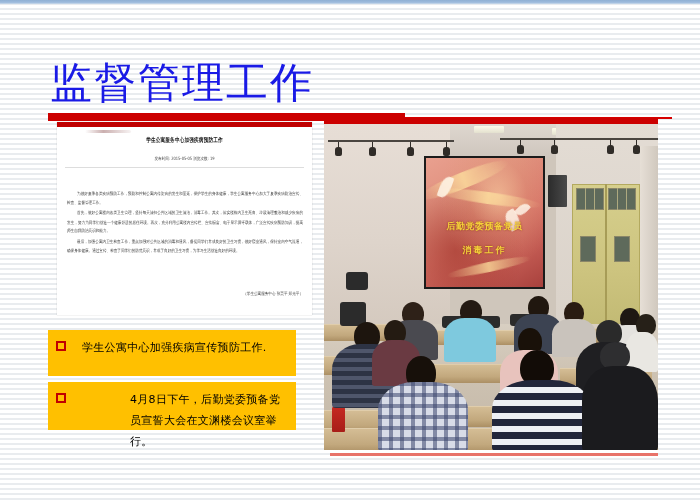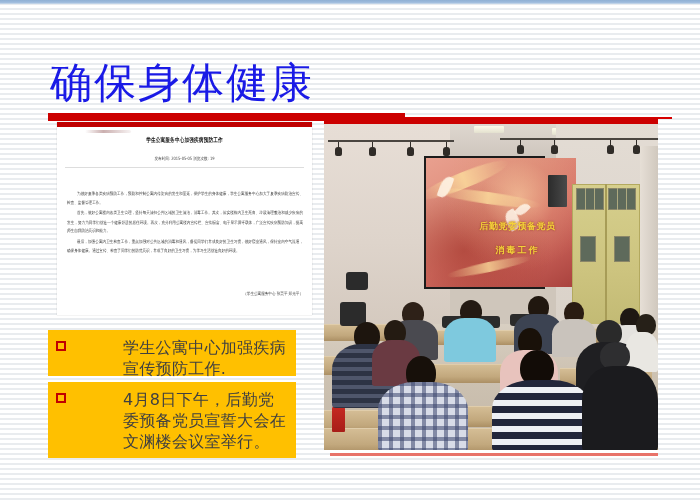--- a/index.html
+++ b/index.html
@@ -151,39 +151,38 @@
     position: absolute;
     left: 48px;
     width: 248px;
     background: #ffc000;
     display: flex;
     align-items: flex-start;
     box-sizing: border-box;
     padding: 7px 6px 7px 8px;
   }
   #bullet-box-1 { top: 330px; height: 46px; }
-  #bullet-box-2 { top: 382px; height: 76px; }
+  #bullet-box-2 { top: 382px; height: 48px; gap: 48px; }
   .bullet-marker {
     flex: 0 0 auto;
     width: 10px;
     height: 10px;
     border: 2px solid #c00000;
     background: transparent;
     margin-top: 4px;
     margin-right: 16px;
     box-sizing: border-box;
   }
   .bullet-text {
     flex: 1 1 auto;
-    color: #404040;
-    font-size: 16px;
+    color: #000000;
+    font-size: 11px;
     line-height: 21px;
     font-family: "DejaVu Sans", "Liberation Sans", sans-serif;
     letter-spacing: 0.3px;
-    margin-left: 41px;
   }
 
   
   #photo {
     position: absolute;
     left: 324px;
     top: 124px;
     width: 334px;
     height: 326px;
     overflow: hidden;
@@ -241,21 +240,20 @@
     box-sizing: border-box;
   }
   #p-screen {
     position: absolute; left: 102px; top: 34px;
     width: 117px; height: 129px;
     background:
       radial-gradient(ellipse at 62% 30%, rgba(255,225,170,0.50) 0%, rgba(226,160,120,0.22) 28%, rgba(0,0,0,0) 58%),
       radial-gradient(ellipse at 25% 72%, rgba(150,40,30,0.55) 0%, rgba(0,0,0,0) 55%),
       linear-gradient(150deg, #e9a08f 0%, #e0907e 28%, #d8766a 55%, #c25a52 78%, #a8413d 100%);
     overflow: hidden;
-    padding-left: 33px;
   }
   .p-ribbon {
     position: absolute;
     background: linear-gradient(to right, rgba(255,230,170,0.0), rgba(255,228,160,0.75), rgba(255,230,170,0.0));
     border-radius: 50%;
     filter: blur(0.6px);
   }
   .p-petal {
     position: absolute;
     background: rgba(255,248,236,0.82);
@@ -328,21 +326,21 @@
     border-radius: 3px 3px 1px 1px;
   }
 </style>
 </head>
 <body>
 
 <div id="slide">
 
   <div id="top-band"></div>
 
-  <div id="title">确保身体健康</div>
+  <div id="title">监督管理工作</div>
 
   <div id="rule-thin"></div>
   <div id="rule-thick"></div>
 
   <div id="doc-panel">
     <div id="doc-redbar"></div>
     <div id="doc-smudge"></div>
 
     <div id="doc-title">学生公寓服务中心加强疾病预防工作</div>
     <div id="doc-meta">发布时间: 2015-05-05  浏览次数: 19</div>

